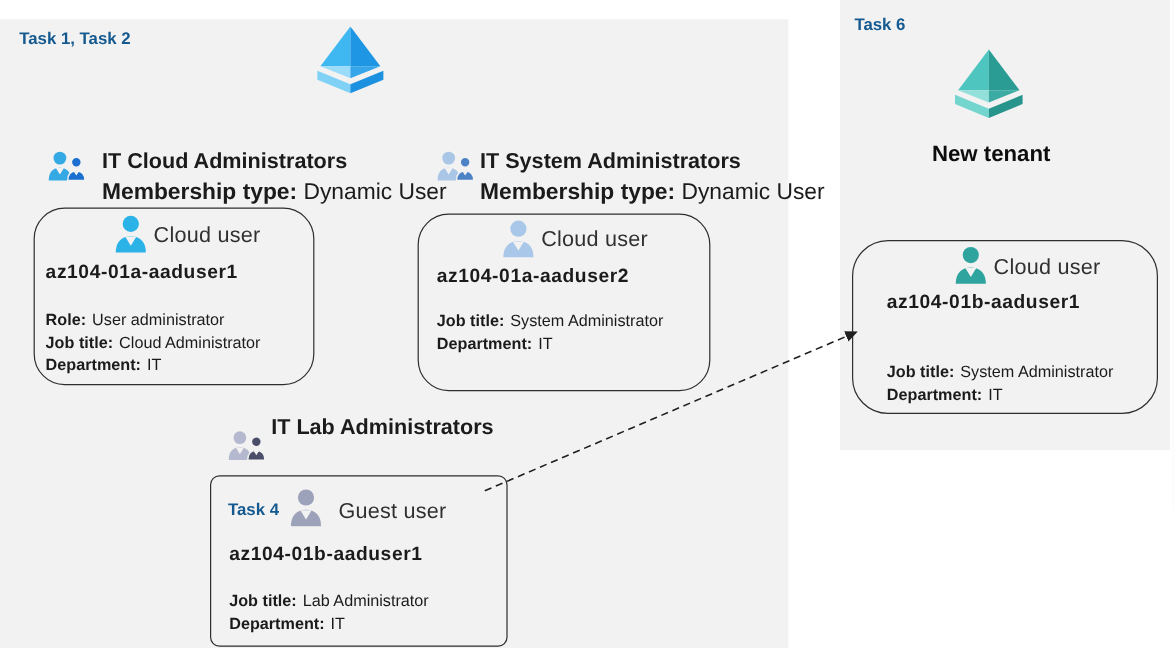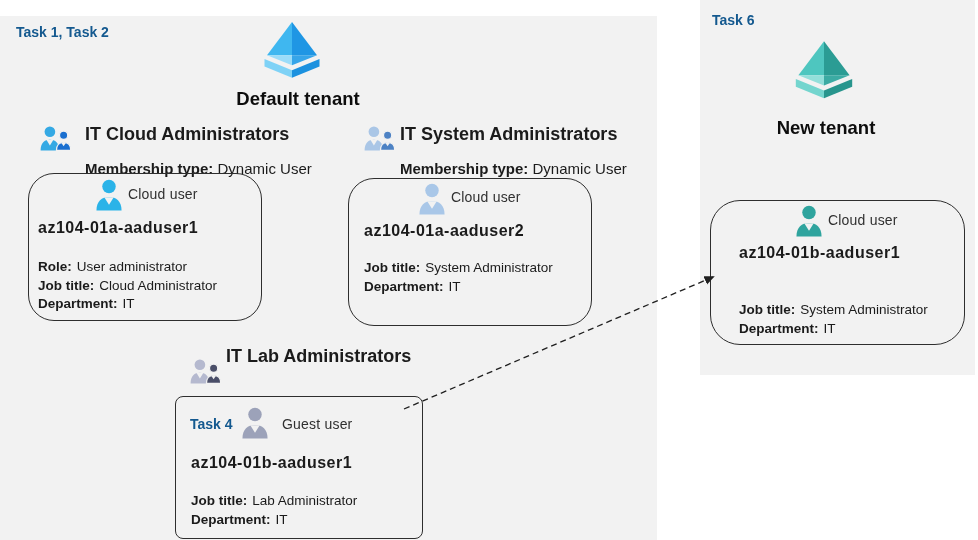--- a/index.html
+++ b/index.html
@@ -9,25 +9,25 @@
     overflow:hidden;
   }
   *{box-sizing:border-box;}
   .abs{position:absolute;}
   .panel{position:absolute;background:#f2f2f2;}
   #panel-left{left:0;top:16px;width:657px;height:536px;}
   #panel-right{left:700px;top:0;width:275px;height:375px;}
   .task{font-weight:700;font-size:14px;color:#14598f;white-space:nowrap;}
   .tenant-name{font-weight:700;font-size:18.5px;color:#0d0d0d;text-align:center;white-space:nowrap;}
   .gname{font-weight:700;font-size:18px;white-space:nowrap;}
-  .gmem{font-size:15px;margin-top:15px;white-space:nowrap;}
+  .gmem{font-size:19px;margin-top:5px;white-space:nowrap;}
   .b{font-weight:700;}
   .fl{margin-right:5px;font-weight:700;}
   .card{position:absolute;border:1.5px solid #2e2e2e;border-radius:26px;background:transparent;}
-  .utype{font-size:14px;color:#303030;letter-spacing:.2px;white-space:nowrap;}
+  .utype{font-size:18px;color:#303030;letter-spacing:.2px;white-space:nowrap;}
   .uname{font-weight:700;font-size:16px;letter-spacing:.5px;white-space:nowrap;}
   .field{font-size:13.5px;line-height:18.6px;white-space:nowrap;}
   svg{display:block;}
   #arrow-layer{position:absolute;left:0;top:0;pointer-events:none;z-index:5;}
 </style>
 </head>
 <body>
 
 <div id="panel-left" class="panel">
 
@@ -35,21 +35,20 @@
 
   <svg class="abs" style="left:262px;top:4px" width="60" height="64" viewBox="0 0 96 100">
     <polygon points="48,2 8,55 48,55" fill="#3fb7f0"></polygon>
     <polygon points="48,2 88,55 48,55" fill="#1f96e4"></polygon>
     <polygon points="8,55 48,55 48,71" fill="#9adcf9"></polygon>
     <polygon points="88,55 48,55 48,71" fill="#36a5e9"></polygon>
     <polygon points="4,61 48,79 48,91 4,73" fill="#7fd2f6"></polygon>
     <polygon points="92,61 48,79 48,91 92,73" fill="#1b91df"></polygon>
   </svg>
 
-  <div class="abs tenant-name" style="left:170px;top:72px;width:256px">Default tenant</div>
 
   <svg class="abs" style="left:40px;top:109px" width="32" height="28" viewBox="0 0 42 36">
     <circle cx="13" cy="8.5" r="7" fill="#35a9e4"></circle>
     <path d="M0.8,33 C0.8,23 6,19 13,19 C20,19 25.2,23 25.2,33 Z" fill="#35a9e4"></path>
     <path d="M8.6,19.2 L17.4,19.2 L13,26.5 Z" fill="#f2f2f2"></path>
     <circle cx="31" cy="13" r="5.4" stroke="#f2f2f2" stroke-width="1.6" fill="#1a6fd0"></circle>
     <path d="M21.6,33 C21.6,25.5 25.3,22.6 31,22.6 C36.7,22.6 40.4,25.5 40.4,33 Z" stroke="#f2f2f2" stroke-width="1.6" fill="#1a6fd0"></path>
     <path d="M27.9,22.8 L34.1,22.8 L31,27.6 Z" fill="#f2f2f2"></path>
   </svg>
   <div class="abs" style="left:85px;top:108px">

